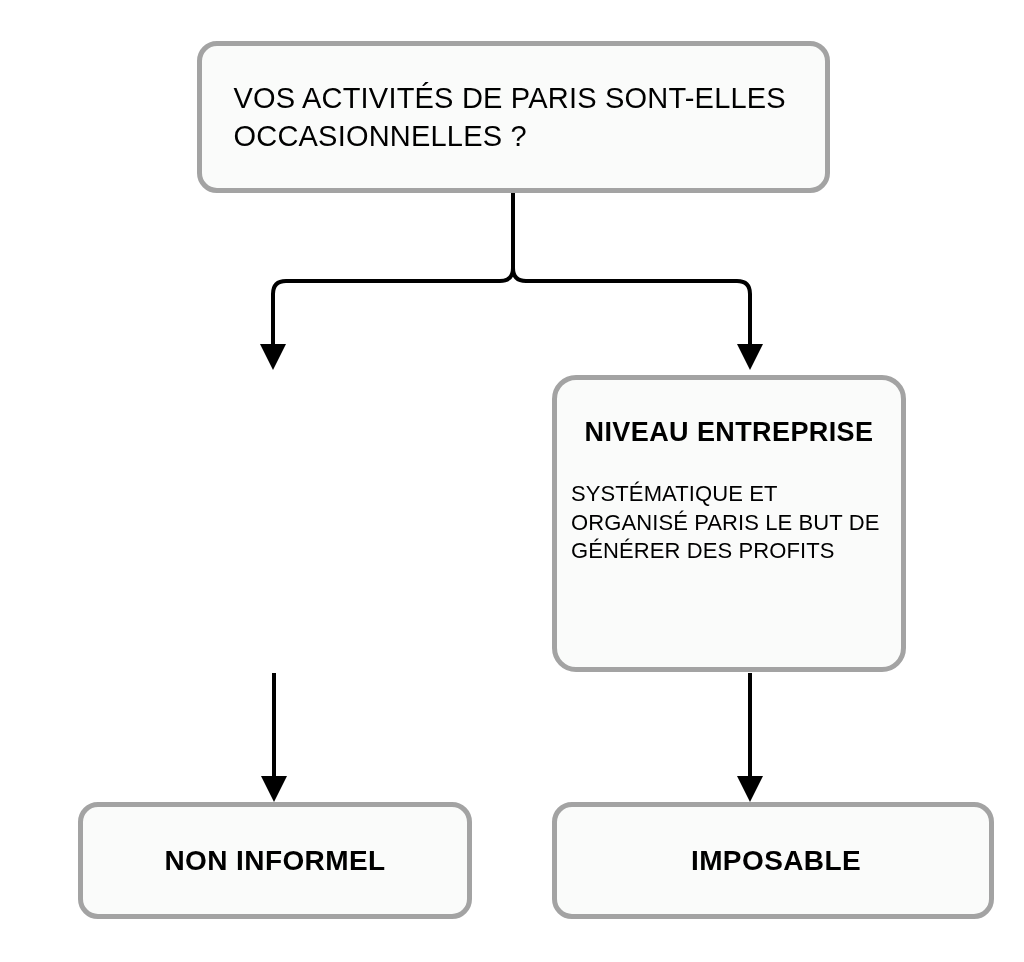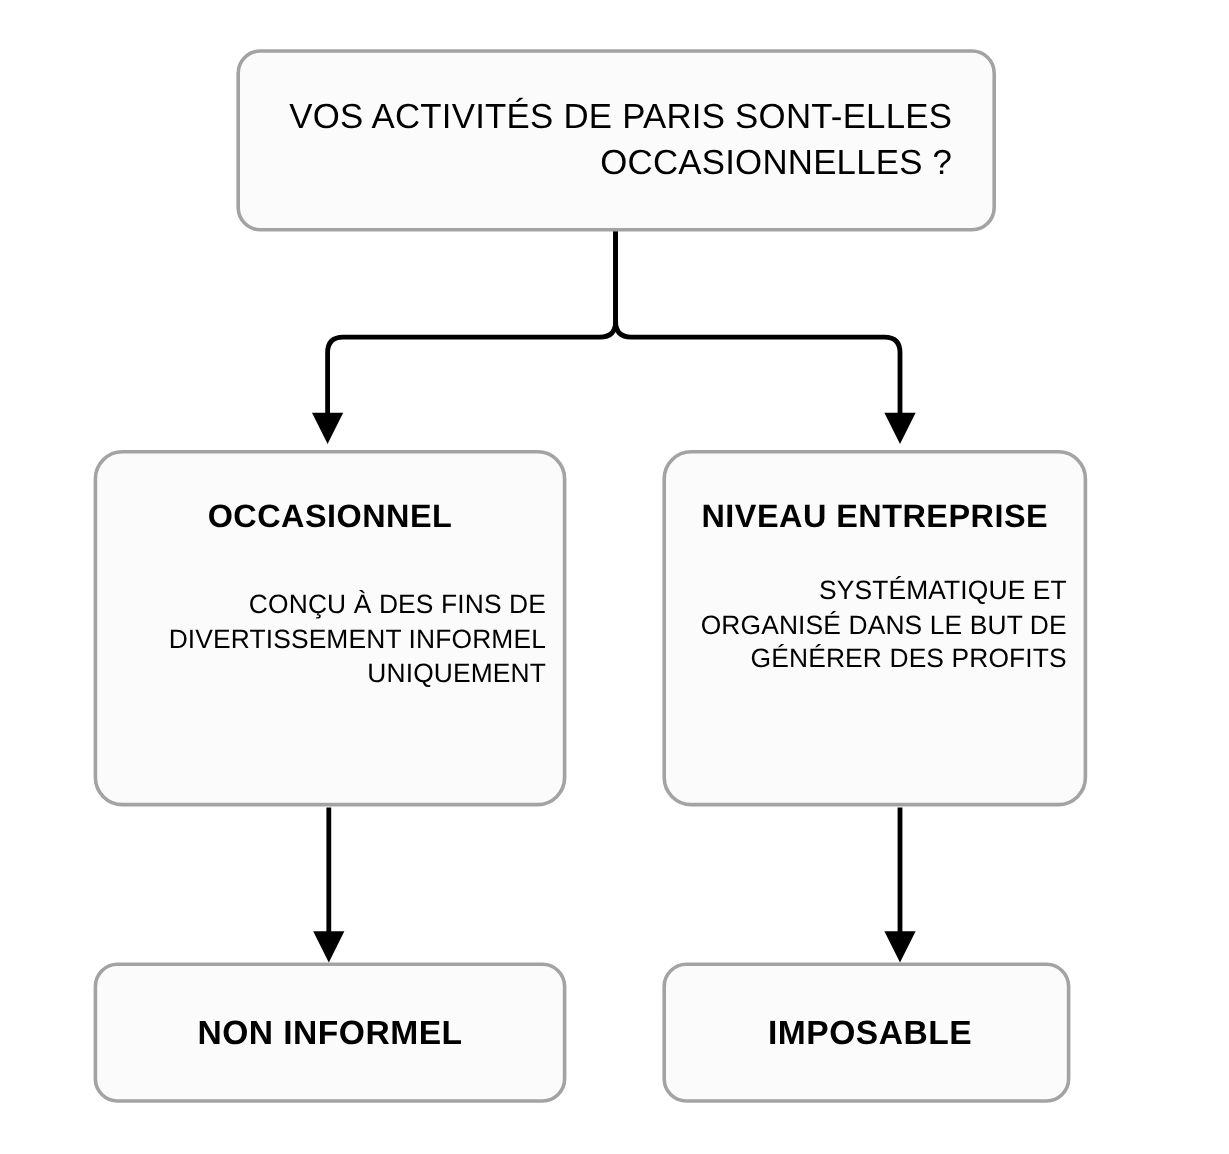--- a/index.html
+++ b/index.html
@@ -29,27 +29,27 @@
     height: 962px;
     z-index: 1;
   }
 
   
   .node {
     position: absolute;
     z-index: 2;
     box-sizing: border-box;
     background: #fafbfa;
-    border: 3px solid #a3a3a3;
+    border: 5px solid #a3a3a3;
     border-radius: 22px;
     display: flex;
     flex-direction: column;
     align-items: center;
     justify-content: center;
-    text-align: right;
+    text-align: left;
     color: #000000;
     padding: 6px 14px;
   }
 
   
   #node-question {
     left: 197px;
     top: 41px;
     width: 633px;
     height: 152px;
@@ -101,21 +101,21 @@
     top: 802px;
     height: 117px;
     border-radius: 20px;
   }
   #node-nontaxable {
     left: 78px;
     width: 394px;
   }
   #node-taxable {
     left: 552px;
-    width: 340px;
+    width: 442px;
     padding-left: 20px;
   }
   .bottom-title {
     font-size: 28px;
     font-weight: bold;
     letter-spacing: 0.4px;
   }
 </style>
 </head>
 <body>
@@ -134,28 +134,24 @@
     <polygon points="274,802 261,776 287,776" fill="#000000"></polygon>
 
     <line x1="750" y1="673" x2="750" y2="784" stroke="#000000" stroke-width="4"></line>
     <polygon points="750,802 737,776 763,776" fill="#000000"></polygon>
   </svg>
 
   <div class="node" id="node-question">
     <div class="q-text">VOS ACTIVITÉS DE PARIS SONT-ELLES OCCASIONNELLES ?</div>
   </div>
 
-  <div class="node node-mid" id="node-occasional">
-    <div class="mid-title">OCCASIONNEL</div>
-    <div class="mid-body">CONÇU À DES FINS DE DIVERTISSEMENT INFORMEL UNIQUEMENT</div>
-  </div>
 
   <div class="node node-mid" id="node-business">
     <div class="mid-title">NIVEAU ENTREPRISE</div>
-    <div class="mid-body">SYSTÉMATIQUE ET ORGANISÉ DANS LE BUT DE GÉNÉRER DES PROFITS</div>
+    <div class="mid-body">SYSTÉMATIQUE ET ORGANISÉ PARIS LE BUT DE GÉNÉRER DES PROFITS</div>
   </div>
 
   <div class="node node-bottom" id="node-nontaxable">
     <div class="bottom-title">NON INFORMEL</div>
   </div>
 
   <div class="node node-bottom" id="node-taxable">
     <div class="bottom-title">IMPOSABLE</div>
   </div>
 

